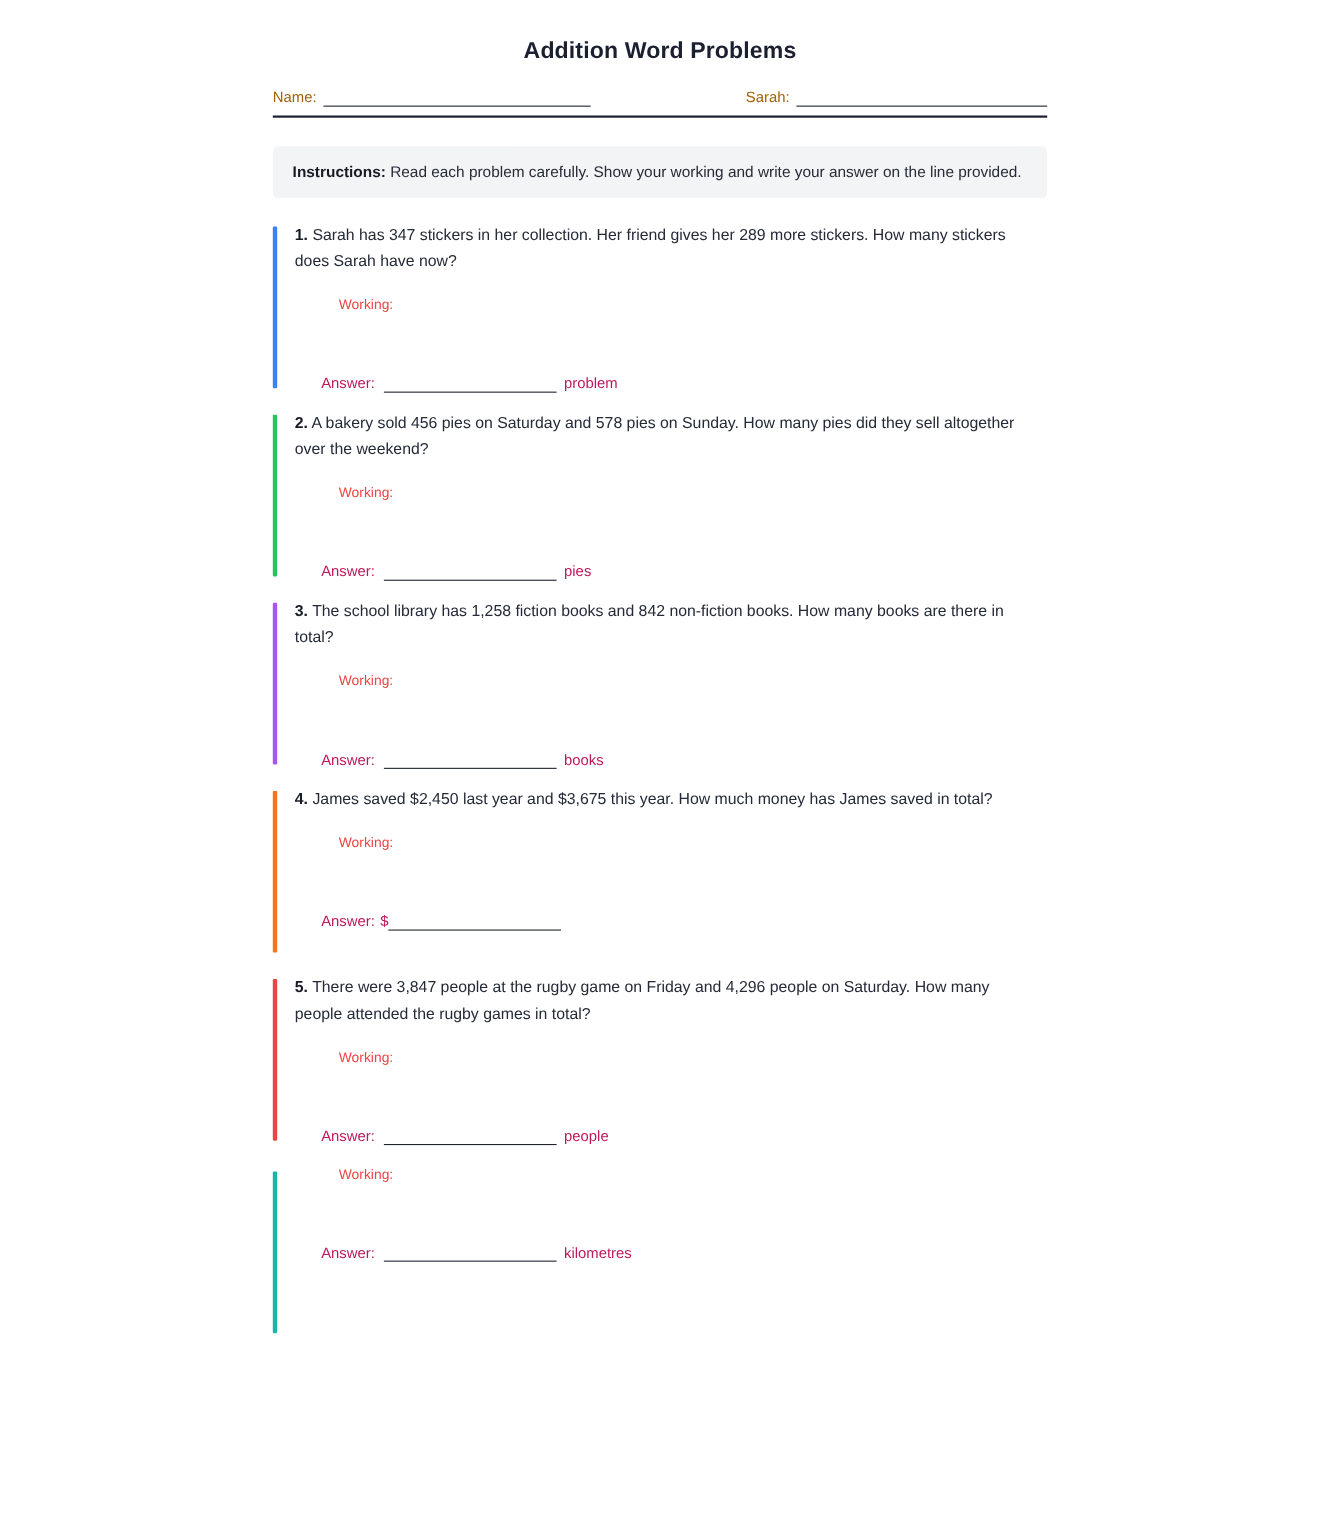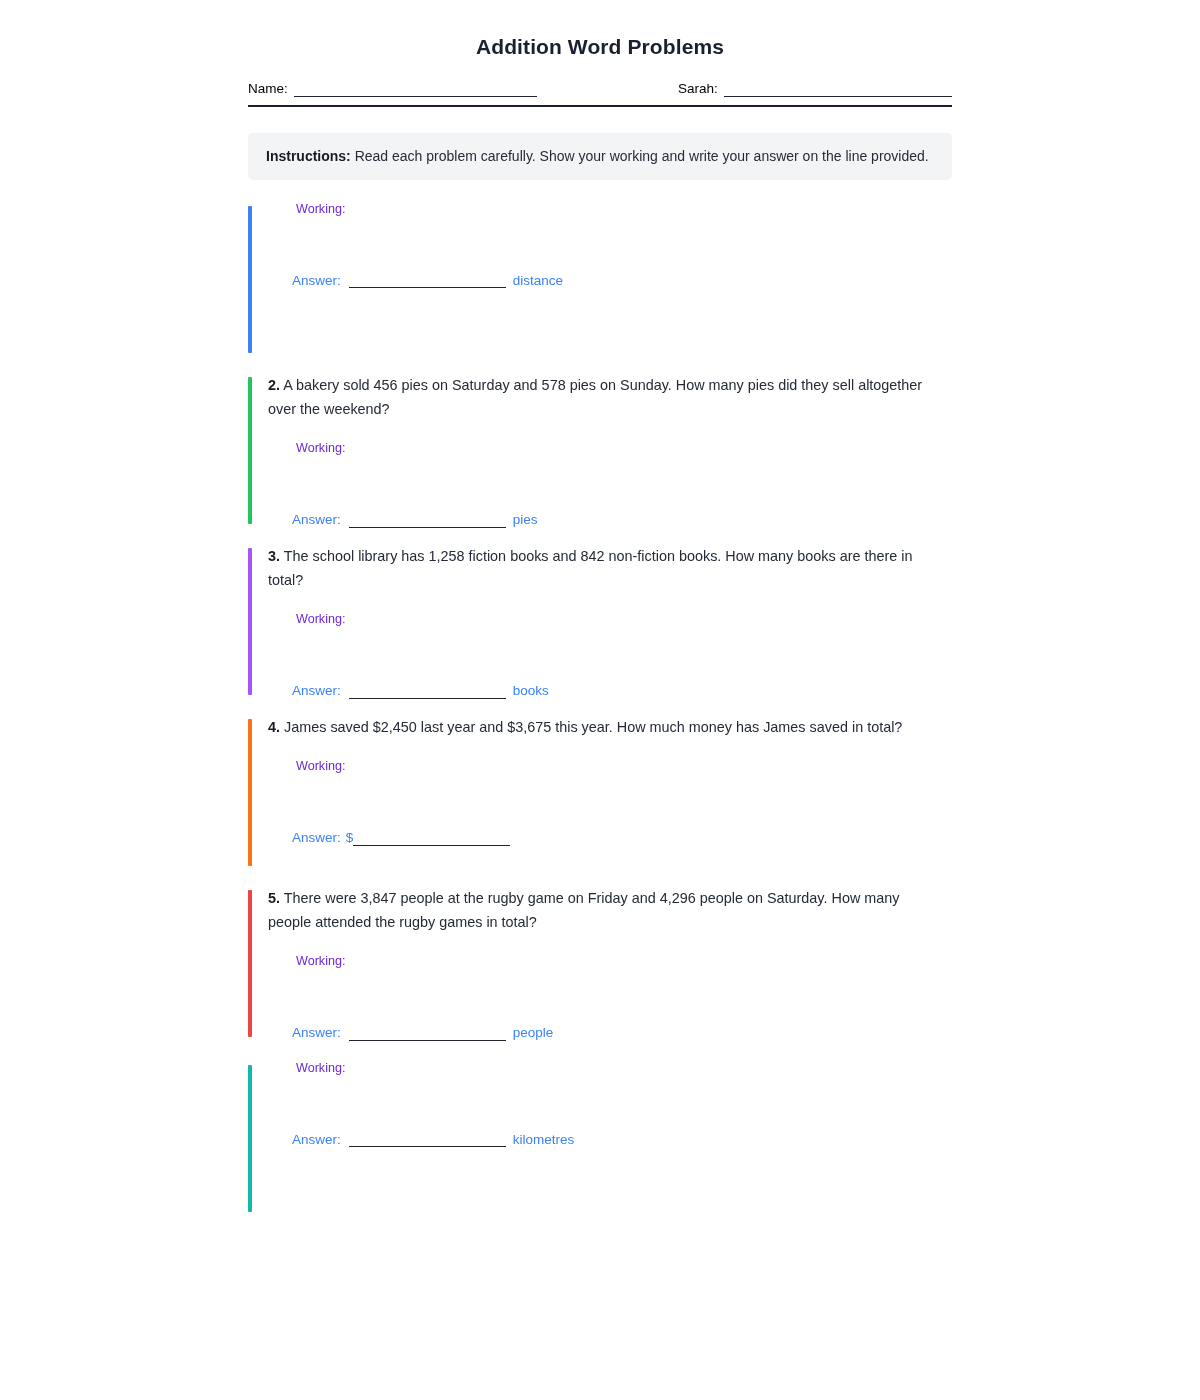--- a/index.html
+++ b/index.html
@@ -30,21 +30,21 @@
     letter-spacing: 0.1px;
     margin: 6px 0 0 0;
     line-height: 1.2;
   }
   
   .id-row {
     display: flex;
     align-items: center;
     margin-top: 23px;
     font-size: 13.5px;
-    color: #000000;
+    color: #a16207;
   }
   .id-field {
     display: flex;
     align-items: flex-end;
     white-space: nowrap;
   }
   .id-field.name-field { width: 430px; }
   .id-field.date-field { flex: 1 1 auto; }
   .id-label {
     font-size: 13.5px;
@@ -99,31 +99,31 @@
     color: #242a37;
     margin: 0;
     padding-right: 8px;
   }
   .problem-number {
     font-weight: bold;
     color: #161b26;
   }
   .working-label {
     margin-top: 20px;
-    margin-left: 28px;
+    margin-left: 40px;
     font-size: 12.6px;
-    color: #6d28d9;
+    color: #ef4444;
   }
   .working-space { height: 58px; }
   .answer-row {
     margin-left: 24px;
     display: flex;
     align-items: flex-end;
     font-size: 13.5px;
-    color: #3b82f6;
+    color: #be185d;
     white-space: nowrap;
   }
   .answer-label { line-height: 1; padding-bottom: 1px; }
   .currency-prefix { line-height: 1; padding-bottom: 1px; margin-left: 5px; }
   .answer-blank {
     border-bottom: 1.5px solid #20242f;
     height: 13px;
     width: 157px;
   }
   .answer-label + .answer-blank { margin-left: 8px; }
@@ -149,26 +149,27 @@
   <hr class="header-rule">
 
   <div class="instructions">
     <span class="lead">Instructions:</span><span> Read each problem carefully. Show your working and write your answer on the line provided.</span>
   </div>
 
   <div class="problems">
 
     <div class="problem">
       <span class="accent-bar" style="background: rgb(59, 130, 246);"></span>
-      <div class="working-label">Working:</div>
-      <div class="working-space"></div>
-      <div class="answer-row">
-        <span class="answer-label">Answer:</span>
-        <span class="answer-blank"></span>
-        <span class="answer-unit">distance</span>
+      <p class="problem-text"><span class="problem-number">1.</span><span> Sarah has 347 stickers in her collection. Her friend gives her 289 more stickers. How many stickers does Sarah have now?</span></p>
+      <div class="working-label">Working:</div>
+      <div class="working-space"></div>
+      <div class="answer-row">
+        <span class="answer-label">Answer:</span>
+        <span class="answer-blank"></span>
+        <span class="answer-unit">problem</span>
       </div>
     </div>
 
     <div class="problem">
       <span class="accent-bar" style="background: rgb(34, 197, 94);"></span>
       <p class="problem-text"><span class="problem-number">2.</span><span> A bakery sold 456 pies on Saturday and 578 pies on Sunday. How many pies did they sell altogether over the weekend?</span></p>
       <div class="working-label">Working:</div>
       <div class="working-space"></div>
       <div class="answer-row">
         <span class="answer-label">Answer:</span>

